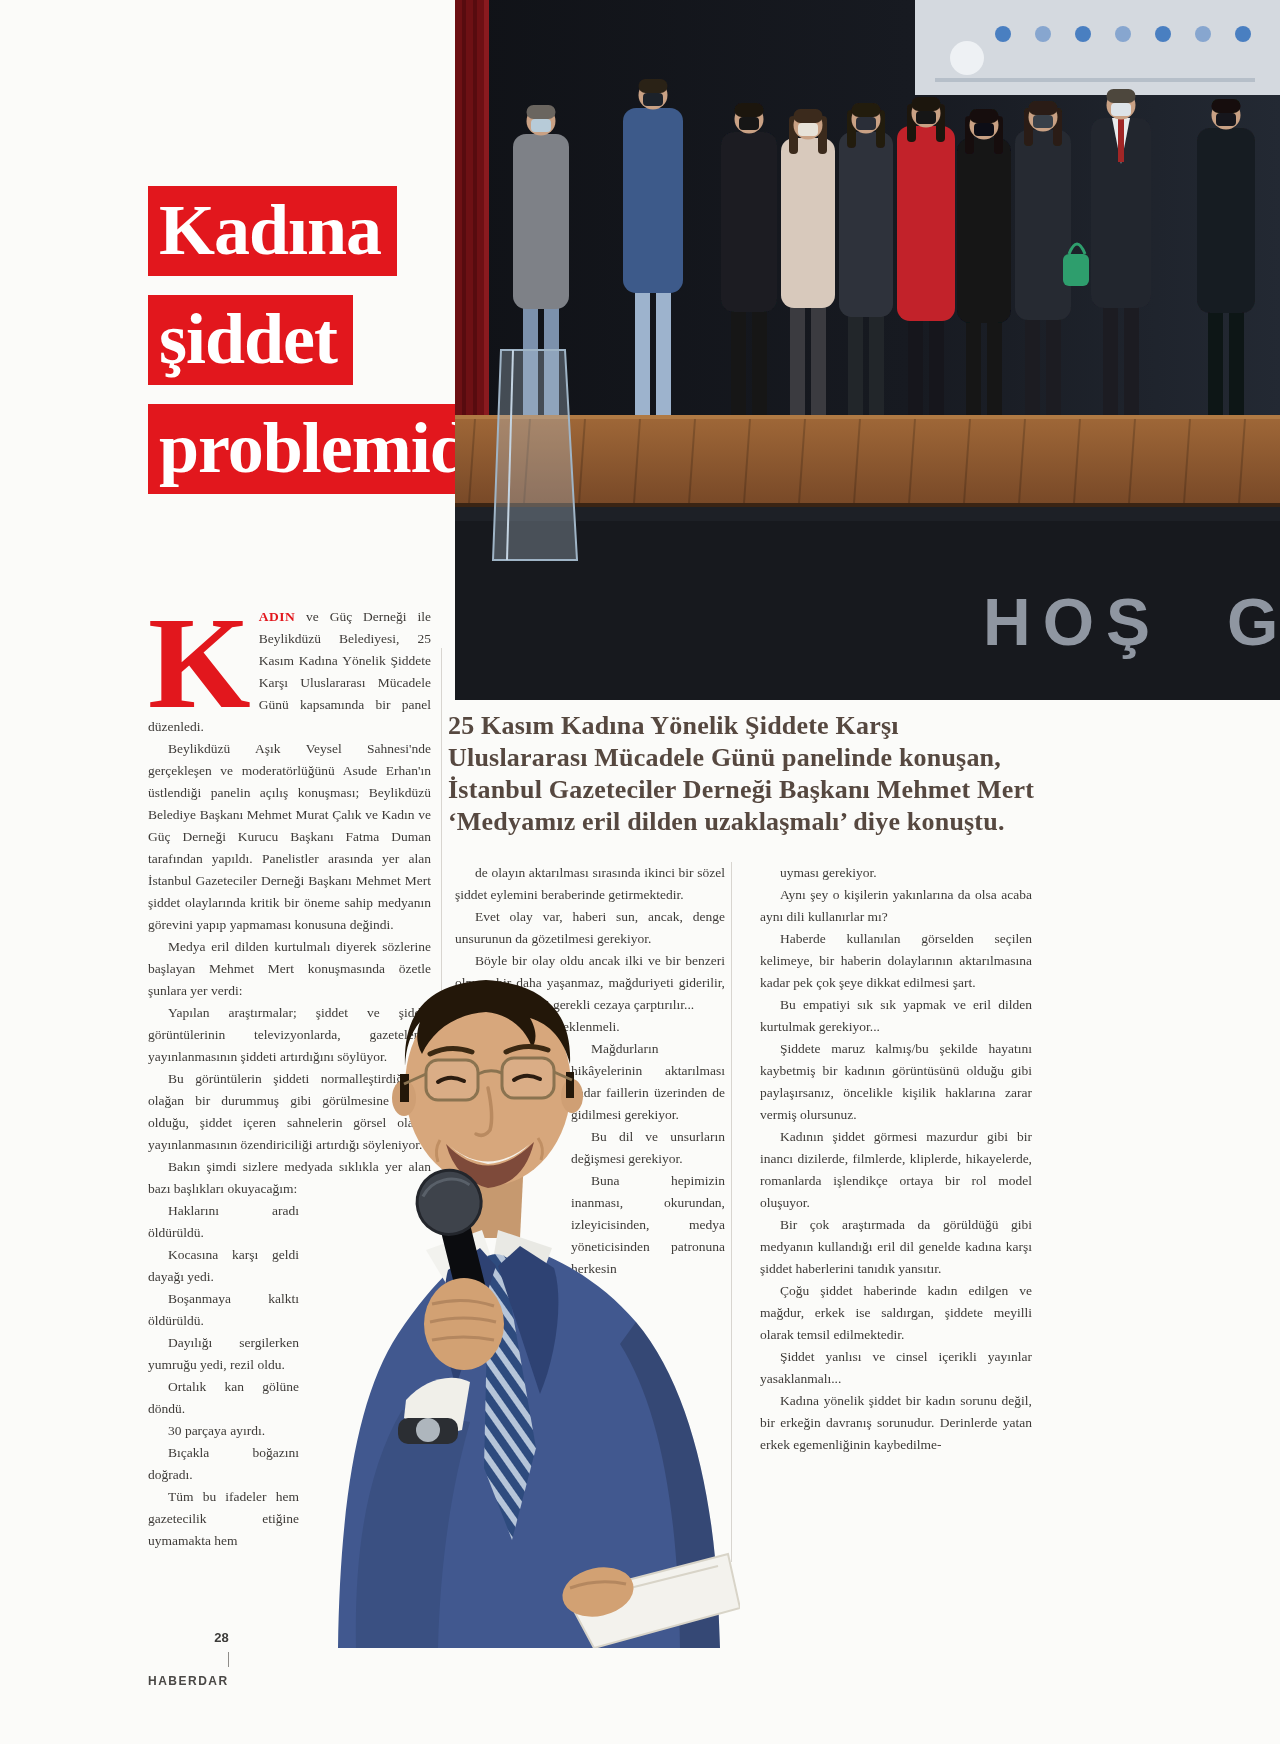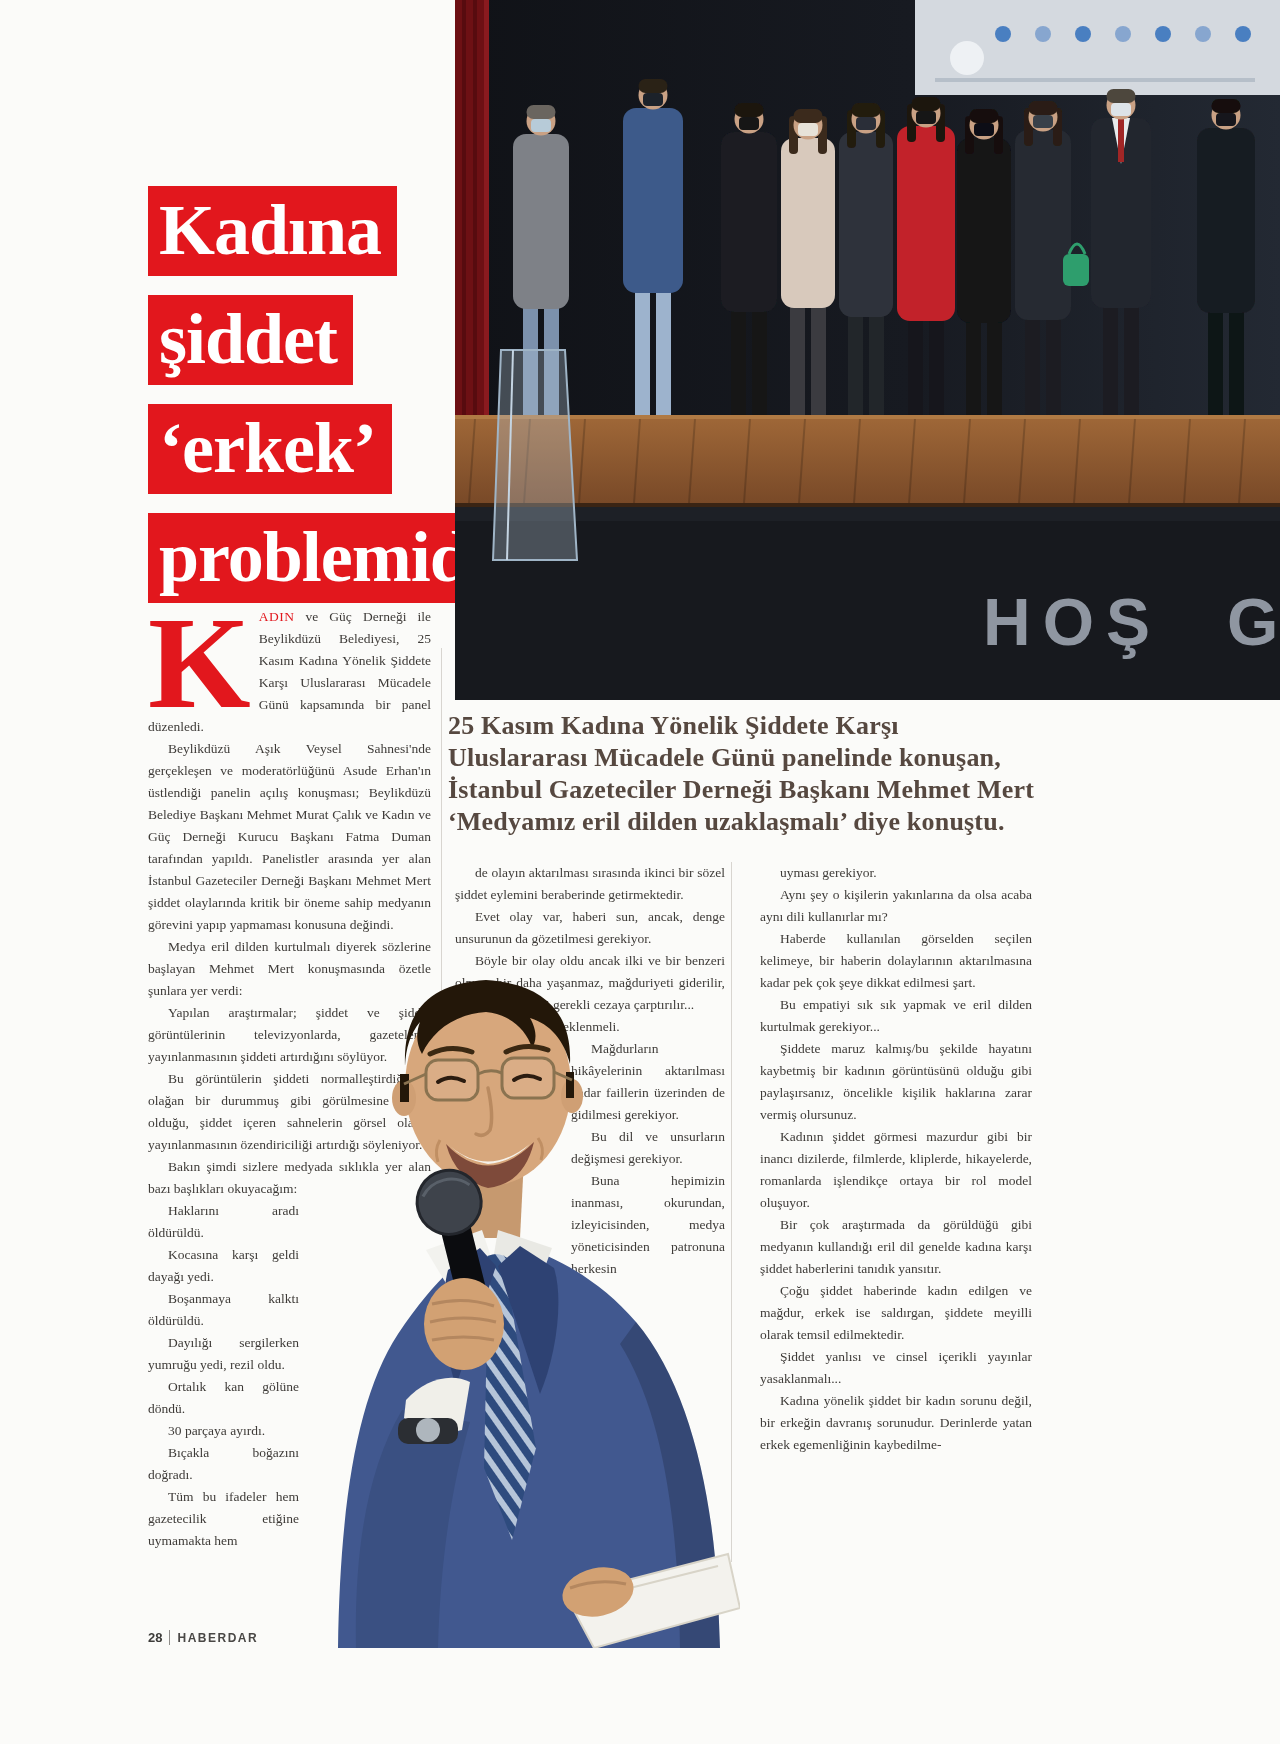--- a/index.html
+++ b/index.html
@@ -35,50 +35,49 @@
   }
   .col p{margin:0;text-indent:20px;}
   .col1{left:148px;top:606px;width:283px;}
   .col2{left:455px;top:862px;width:270px;}
   .col3{left:760px;top:862px;width:272px;}
   .p-first{text-indent:0 !important;}
   .dropcap{
     float:left;color:#e2171d;font-weight:bold;font-size:132px;line-height:102px;
     margin:6px 8px 0 0;
   }
-  .leadin{color:#e2171d;font-weight:normal;letter-spacing:0.5px;}
+  .leadin{color:#e2171d;font-weight:bold;letter-spacing:0.5px;}
   .cut-r{float:right;width:132px;height:620px;}
   .cut-l{float:left;width:116px;height:620px;}
 
   
   .vrule{position:absolute;width:1px;background:#d8d5d0;}
   .vrule-1{left:441px;top:648px;height:368px;}
   .vrule-2{left:731px;top:862px;height:700px;}
 
   
   .portrait{position:absolute;left:298px;top:948px;width:442px;height:700px;display:block;}
 
   
   .footer{
     position:absolute;left:148px;top:1630px;display:flex;align-items:flex-end;gap:7px;
-    font-family:"Liberation Sans", sans-serif;color:#3d3c3a;
+    font-family:"Liberation Sans", sans-serif;color:#3d3c3a;flex-direction:column;
   }
   .footer .pgnum{font-size:13px;font-weight:bold;}
   .footer .bar{width:1px;height:15px;background:#8f8d8a;}
   .footer .mag{font-size:12px;font-weight:bold;letter-spacing:1.5px;color:#4a4846;}
 </style>
 </head>
 <body>
 
 <div class="page">
 
   <div class="headline">
     <div class="hl-line"><span class="hl-text">Kadına</span></div>
     <div class="hl-line"><span class="hl-text">şiddet</span></div>
-    <div class="hl-line"><span class="hl-text">‘erkek’</span></div>
     <div class="hl-line"><span class="hl-text">problemidir</span></div>
   </div>
 
   <svg class="stage-photo" viewBox="0 0 825 700" preserveAspectRatio="none">
     <defs>
       <linearGradient id="wood" x1="0" y1="0" x2="0" y2="1">
         <stop offset="0" stop-color="#a06838"></stop>
           <stop offset="1" stop-color="#774827"></stop>
       </linearGradient>
       <linearGradient id="backwall" x1="0" y1="0" x2="1" y2="0">

